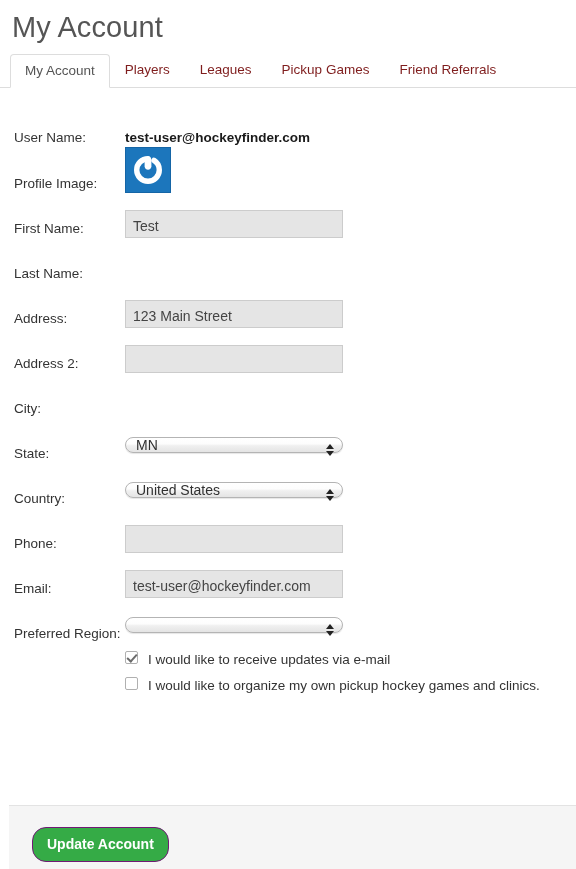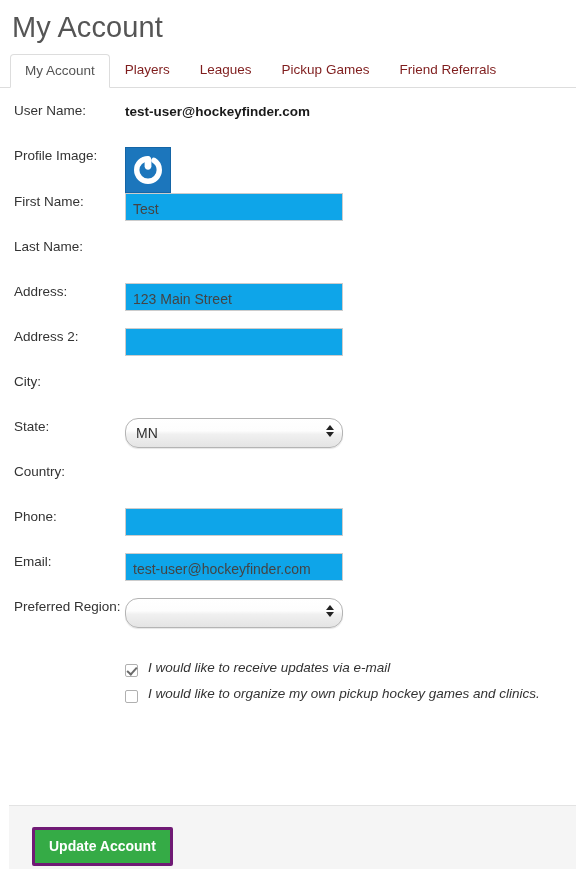--- a/index.html
+++ b/index.html
@@ -57,21 +57,21 @@
     margin-bottom: -1px;
     cursor: default;
   }
 
   
   .form {
     padding: 14px 0 0 0;
   }
   .form-row {
     display: flex;
-    align-items: flex-start;
+    align-items: flex-end;
     min-height: 45px;
     padding-left: 14px;
   }
   .form-row .label {
     width: 111px;
     flex: 0 0 111px;
     font-size: 13.5px;
     color: #333333;
     line-height: 18px;
   }
@@ -84,39 +84,39 @@
     font-weight: bold;
     color: #1a1a1a;
     line-height: 18px;
   }
 
   
   .text-input {
     width: 218px;
     height: 28px;
     border: 1px solid #cccccc;
-    background: #0ea5e9;
+    background: #e5e5e5;
     font-family: "Liberation Sans", "DejaVu Sans", sans-serif;
     font-size: 14px;
     color: #444444;
     padding: 3px 6px 0 7px;
     border-radius: 0;
     outline: none;
   }
   .text-input::placeholder { color: #aaaaaa; }
 
   
   .select-wrap {
     position: relative;
     width: 218px;
     height: 26px;
   }
   .select-box {
     width: 218px;
-    height: 30px;
+    height: 16px;
     border: 1px solid #b4b4b4;
     border-radius: 13px;
     background: linear-gradient(to bottom, #ffffff 0%, #fdfdfd 42%, #f0f0f0 55%, #e4e4e4 100%);
     box-shadow: 0 1px 1px rgba(0,0,0,0.10);
     font-size: 14px;
     color: #303030;
     display: flex;
     align-items: center;
     padding: 0 26px 0 10px;
     cursor: pointer;
@@ -158,23 +158,22 @@
     position: relative;
   }
   .avatar svg { display: block; }
 
   
   .checks {
     padding: 8px 0 0 125px;
   }
   .check-row {
     display: flex;
-    align-items: flex-end;
+    align-items: flex-start;
     height: 26px;
-    font-style: italic;
   }
   .checkbox {
     width: 13px;
     height: 13px;
     border: 1px solid #b0b0b0;
     background: #ffffff;
     border-radius: 2px;
     margin-right: 10px;
     flex: 0 0 13px;
     position: relative;
@@ -204,28 +203,28 @@
     right: 0;
     top: 805px;
     bottom: 0;
     background: #f5f5f5;
     border-top: 1px solid #e3e3e3;
     padding: 21px 0 0 23px;
   }
   .btn-primary {
     display: inline-block;
     background: #35ab46;
-    border: 3px solid #701a75;
+    border: 1px solid #701a75;
     color: #ffffff;
     font-family: "Liberation Sans", "DejaVu Sans", sans-serif;
     font-size: 14px;
     font-weight: bold;
     padding: 8px 14px 9px 14px;
     line-height: 16px;
-    border-radius: 2px;
+    border-radius: 14px;
     cursor: pointer;
   }
 </style>
 </head>
 <body>
 
 <h1 class="page-title">My Account</h1>
 
 <nav class="tab-bar">
   <a class="tab active">My Account</a>
@@ -296,20 +295,31 @@
           <span class="tri up"></span>
             <span class="tri down"></span>
         </span>
       </div>
     </div>
   </div>
 
 
   <div class="form-row">
     <div class="label">Country:</div>
+    <div class="control">
+      <div class="select-wrap">
+        <div class="select-box">
+            <span>United States</span>
+          </div>
+        <span class="select-arrows">
+          <span class="tri up"></span>
+            <span class="tri down"></span>
+        </span>
+      </div>
+    </div>
   </div>
 
   <div class="form-row">
     <div class="label">Phone:</div>
     <div class="control">
       <input class="text-input" type="text" value="" style="">
     </div>
   </div>
 
   <div class="form-row">

